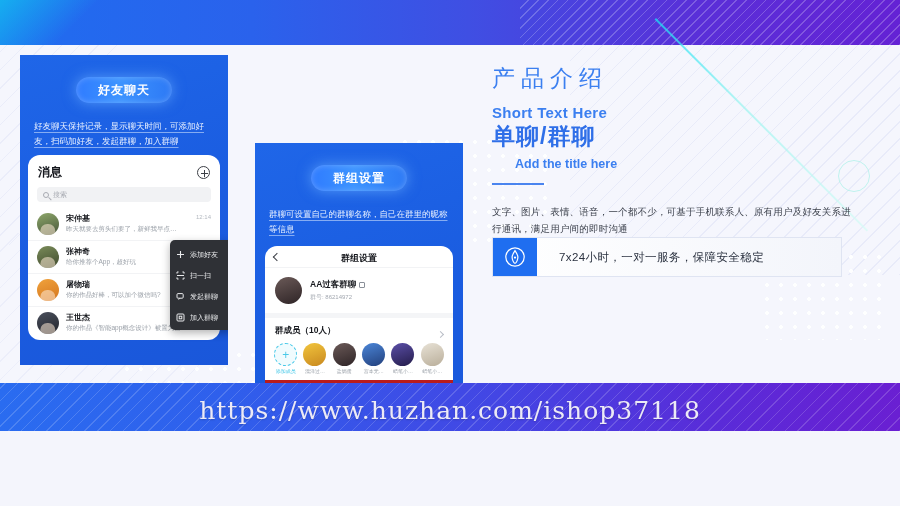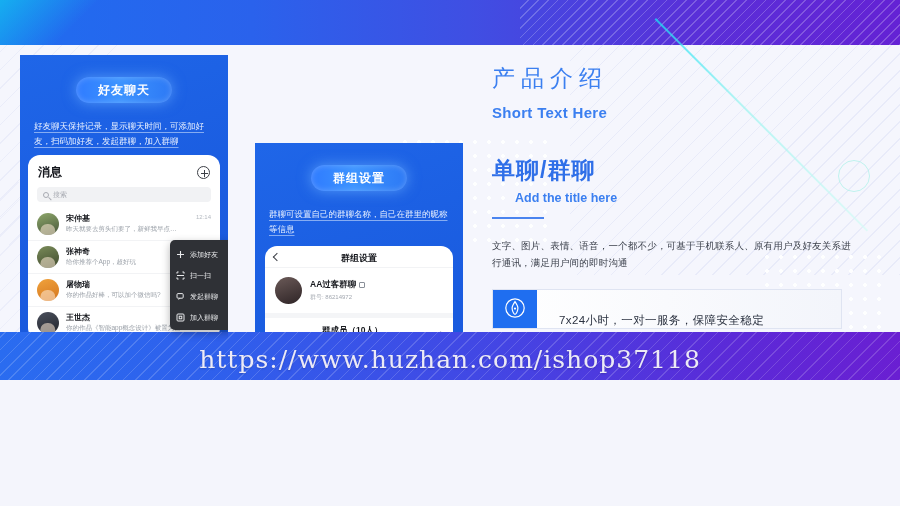--- a/index.html
+++ b/index.html
@@ -2,21 +2,21 @@
 <html><head>
 <meta charset="utf-8">
 <style>
   * { margin:0; padding:0; box-sizing:border-box; }
   html,body { width:900px; height:506px; overflow:hidden; }
   body {
     font-family:"Liberation Sans","DejaVu Sans",sans-serif;
     background:#f4f5fc;
     position:relative;
   }
-  .stage { position:absolute; inset:0; width:900px; height:380px; overflow:hidden; background:#f5f6fd;padding-left:42px; }
+  .stage { position:absolute; inset:0; width:900px; height:431px; overflow:hidden; background:#f5f6fd;padding-left:42px; }
 
   
   .band-top {
     position:absolute; left:0; top:0; width:900px; height:45px;
     background:linear-gradient(90deg,#1f6df0 0%,#2a62ec 28%,#3f4fe3 52%,#5a2fd8 78%,#6422d4 100%);
     overflow:hidden;
   }
   .band-bottom {
     position:absolute; left:0; bottom:0; width:900px; height:48px;
     background:linear-gradient(90deg,#2a6cf0 0%,#2f5fec 25%,#4346e4 55%,#5a2bd8 80%,#6a1fd2 100%);
@@ -136,46 +136,46 @@
   .gs-bar { height:18px; display:flex; align-items:center; justify-content:center; position:relative;
             font-size:9px; font-weight:bold; color:#16181d; border-bottom:1px solid #f2f3f5; margin-top:4px;}
   .back-chev { position:absolute; left:9px; top:4px; width:6px; height:6px;
     border-left:1.2px solid #3c3f46; border-bottom:1.2px solid #3c3f46; transform:rotate(45deg); }
   .grp-head { display:flex; align-items:center; gap:8px; padding:9px 10px; }
   .grp-av { width:27px; height:27px; border-radius:50%; overflow:hidden; flex:0 0 27px; }
   .grp-name { font-size:8.5px; font-weight:bold; color:#16181d; display:flex; align-items:center; gap:3px; }
   .edit-ic { width:6px; height:6px; border:1px solid #8a9099; border-radius:1px; }
   .grp-id { font-size:6px; color:#a3a8b0; margin-top:2px; }
   .sep { height:5px; background:#f4f5f7; }
-  .mem-head { display:flex; align-items:flex-end; justify-content:space-between; padding:7px 10px 4px;margin-left:47px; }
+  .mem-head { display:flex; align-items:flex-end; justify-content:space-between; padding:7px 10px 4px; }
   .mem-title { font-size:8.5px; font-weight:bold; color:#16181d; }
   .chev { width:5px; height:5px; border-top:1.2px solid #b9bec6; border-right:1.2px solid #b9bec6; transform:rotate(45deg); }
   .mem-grid { display:flex; gap:4px; padding:2px 8px 6px; }
   .mem { width:26px; text-align:center; }
   .mem-av { width:23px; height:23px; border-radius:50%; margin:0 auto; overflow:hidden; }
   .mem-add { width:23px; height:23px; border-radius:50%; margin:0 auto; border:1px dashed #49c9e8;
              color:#49c9e8; font-size:12px; display:flex; align-items:center; justify-content:center;
              background:#f0fbfe; }
   .mem-lb { font-size:5px; color:#9aa0a8; margin-top:2px; white-space:nowrap; overflow:hidden; }
   .mem-lb.blue { color:#49c9e8; }
   .row-item { display:flex; align-items:center; justify-content:space-between;
               padding:10px 10px; border-top:4px solid #b91c1c; font-size:8.5px;
               font-weight:bold; color:#16181d; }
 
   
   .right { position:absolute; left:492px; top:58px; width:360px; }
   .h-cn { font-size:23px; color:#3b7ff0; letter-spacing:6px; font-weight:normal; line-height:40px; }
   .h-en { font-size:15px; color:#3b7ff0; margin-top:6px; font-weight:bold; letter-spacing:.3px; }
-  .h2-cn { font-size:23px; color:#2f6fe8; font-weight:bold; margin-top:34px; letter-spacing:1px; }
+  .h2-cn { font-size:23px; color:#2f6fe8; font-weight:bold; letter-spacing:1px; }
   .h2-en { font-size:12.5px; color:#3b7ff0; font-weight:bold; margin-top:5px;margin-left:23px; }
   .rule { width:52px; height:2px; background:#4a84ef; margin-top:12px; }
   .para { font-size:9.5px; color:#3a3f4a; line-height:17px; margin-top:18px; letter-spacing:.2px; }
   .para2 { margin-top:14px; }
   .banner {
-    margin-top:18px; width:350px; height:40px; display:flex; align-items:flex-end;
+    width:350px; height:40px; display:flex; align-items:center;
     background:linear-gradient(90deg,#ffffff 0%,#f3f5fb 100%);
     border:1px solid #dfe4f2; overflow:hidden;
   }
   .banner-ic {
     width:44px; height:40px; flex:0 0 44px; background:#1f6ef0;
     display:flex; align-items:center; justify-content:center;
   }
   .banner-tx { font-size:11.5px; color:#2b3240; padding-left:22px; letter-spacing:.4px; }
 
   

